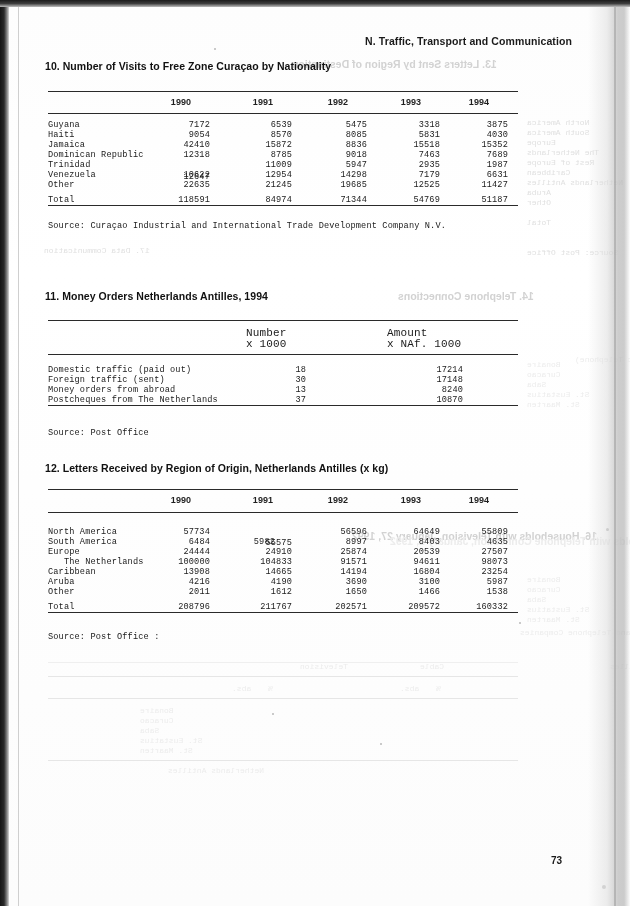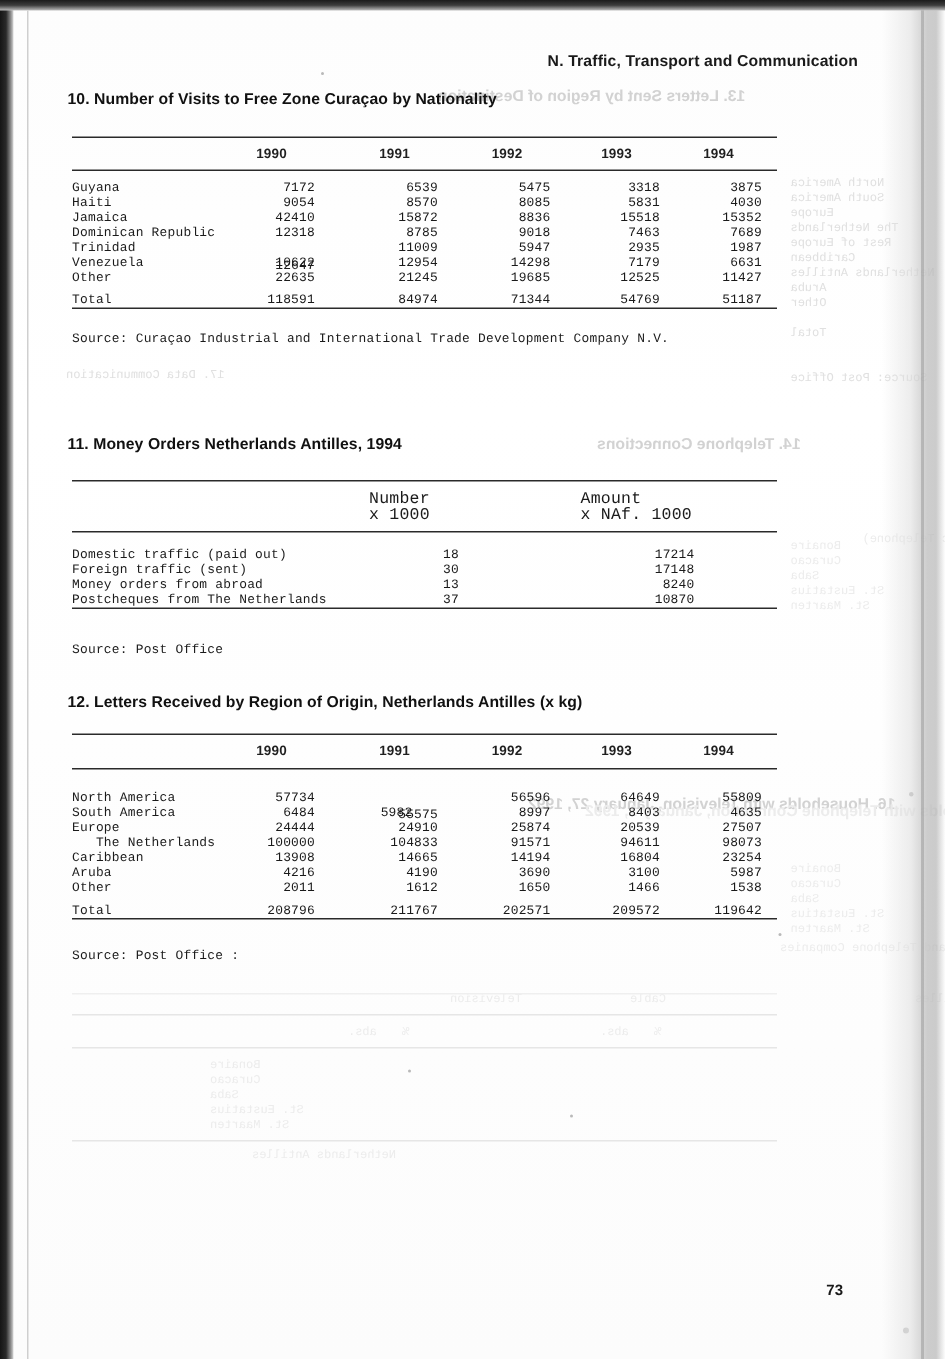--- a/index.html
+++ b/index.html
@@ -399,21 +399,21 @@
     <div class="cell mono" style="left:222px; top:587px; width:70px;">1612</div>
     <div class="cell mono" style="left:297px; top:587px; width:70px;">1650</div>
     <div class="cell mono" style="left:370px; top:587px; width:70px;">1466</div>
     <div class="cell mono" style="left:438px; top:587px; width:70px;">1538</div>
 
     <div class="row-label mono" style="left:48px; top:602px;">Total</div>
     <div class="cell mono" style="left:140px; top:602px; width:70px;">208796</div>
     <div class="cell mono" style="left:222px; top:602px; width:70px;">211767</div>
     <div class="cell mono" style="left:297px; top:602px; width:70px;">202571</div>
     <div class="cell mono" style="left:370px; top:602px; width:70px;">209572</div>
-    <div class="cell mono" style="left:438px; top:602px; width:70px;">119642</div>
+    <div class="cell mono" style="left:438px; top:602px; width:70px;">160332</div>
   </div>
 
   <div class="source" style="top:632px;">Source: Post Office :</div>
 
   <div class="pageno">73</div>
 
   <div class="speck" style="left:214px; top:48px; width:2px; height:2px;"></div>
   <div class="speck" style="left:606px; top:528px; width:3px; height:3px;"></div>
   <div class="speck" style="left:519px; top:622px; width:2px; height:2px;"></div>
   <div class="speck" style="left:272px; top:713px; width:2px; height:2px;"></div>

